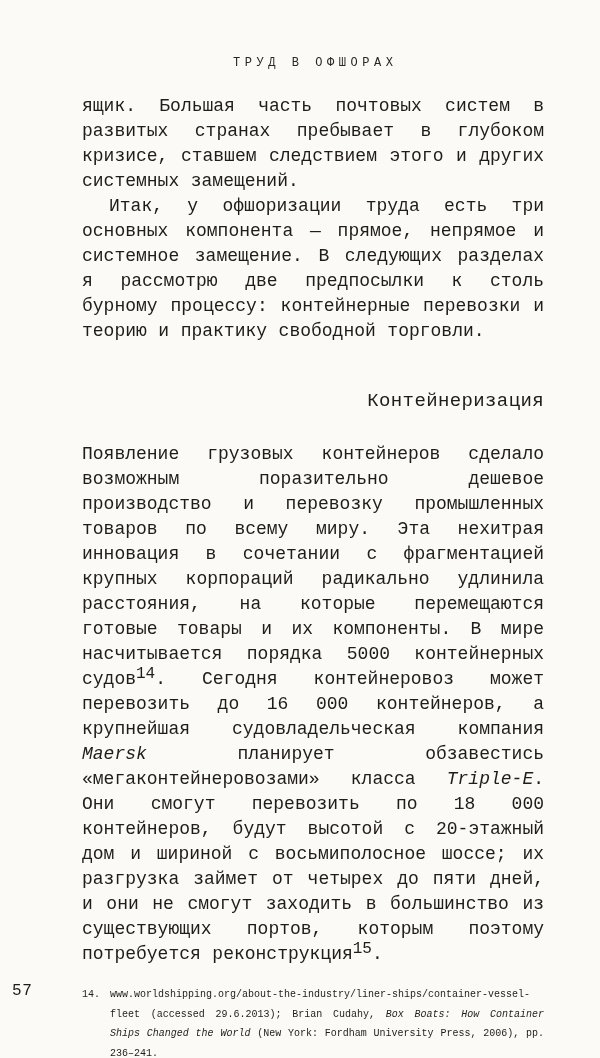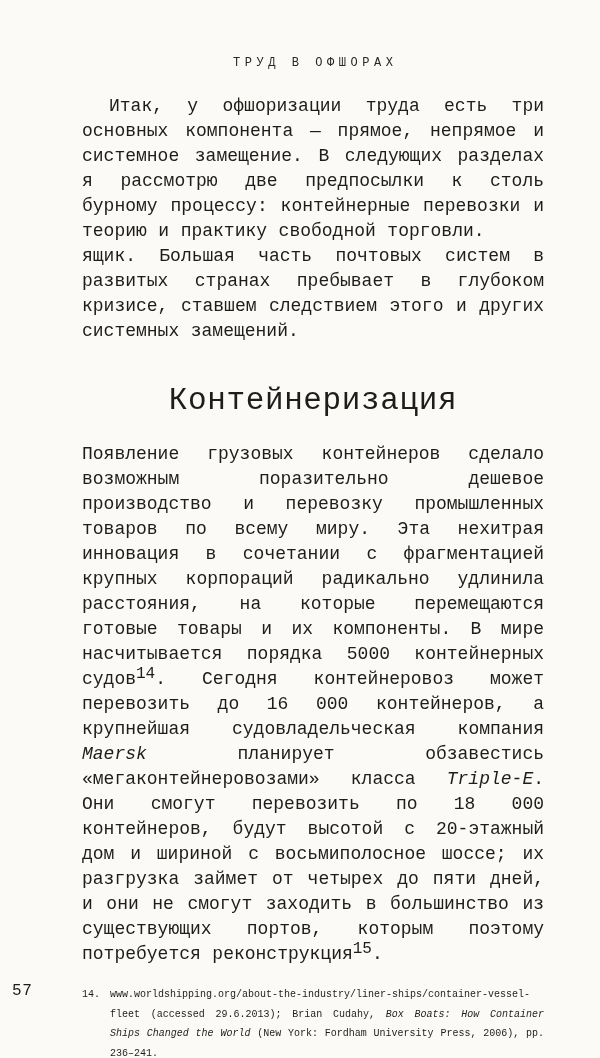--- a/index.html
+++ b/index.html
@@ -30,23 +30,23 @@
     font-size:18px;
     line-height:25px;
     text-align:justify;
     word-spacing:0.04em;
     hyphens:auto;
   }
   .para{margin:0;}
   .para.indent{text-indent:27px;}
   .section-heading{
     font-weight:400;
-    font-size:31px;
+    font-size:19px;
     letter-spacing:0.02em;
-    text-align:center;
+    text-align:right;
     margin:42px 0 26px 0;
     line-height:30px;
   }
   .fn-ref{
     font-size:16px;
     line-height:0;
     position:relative;
     top:-6px;
     vertical-align:baseline;
   }
@@ -69,23 +69,23 @@
 </style>
 </head>
 <body>
 
 <div class="sheet">
 
   <header class="running-head">ТРУД В ОФШОРАХ</header>
 
   <main class="text-block">
 
+    <p class="para">ящик. Большая часть почтовых систем в развитых странах пребывает в глубоком кризисе, ставшем следствием этого и других системных замещений.</p>
+
     <p class="para indent">Итак, у офшоризации труда есть три основных компонента — прямое, непрямое и системное замещение. В следующих разделах я рассмотрю две предпосылки к столь бурному процессу: контейнерные перевозки и теорию и практику свободной торговли.</p>
-
-    <p class="para">ящик. Большая часть почтовых систем в развитых странах пребывает в глубоком кризисе, ставшем следствием этого и других системных замещений.</p>
 
     <h2 class="section-heading">Контейнеризация</h2>
 
     <p class="para"><span>Появление грузовых контейнеров сделало возможным поразительно дешевое производство и перевозку промышленных товаров по всему миру. Эта нехитрая инновация в сочетании с фрагментацией крупных корпораций радикально удлинила расстояния, на которые перемещаются готовые товары и их компоненты. В мире насчитывается порядка 5000 контейнерных судов</span><sup class="fn-ref">14</sup><span>. Сегодня контейнеровоз может перевозить до 16&nbsp;000 контейнеров, а крупнейшая судовладельческая компания </span><em>Maersk</em><span> планирует обзавестись «мегаконтейнеровозами» класса </span><em>Triple-E</em><span>. Они смогут перевозить по 18&nbsp;000 контейнеров, будут высотой с 20-этажный дом и шириной с восьмиполосное шоссе; их разгрузка займет от четырех до пяти дней, и они не смогут заходить в большинство из существующих портов, которым поэтому потребуется реконструкция</span><sup class="fn-ref">15</sup><span>.</span></p>
 
 
     <div class="footnotes">
 
       <div class="footnote">
         <span class="fn-num">14.</span>

